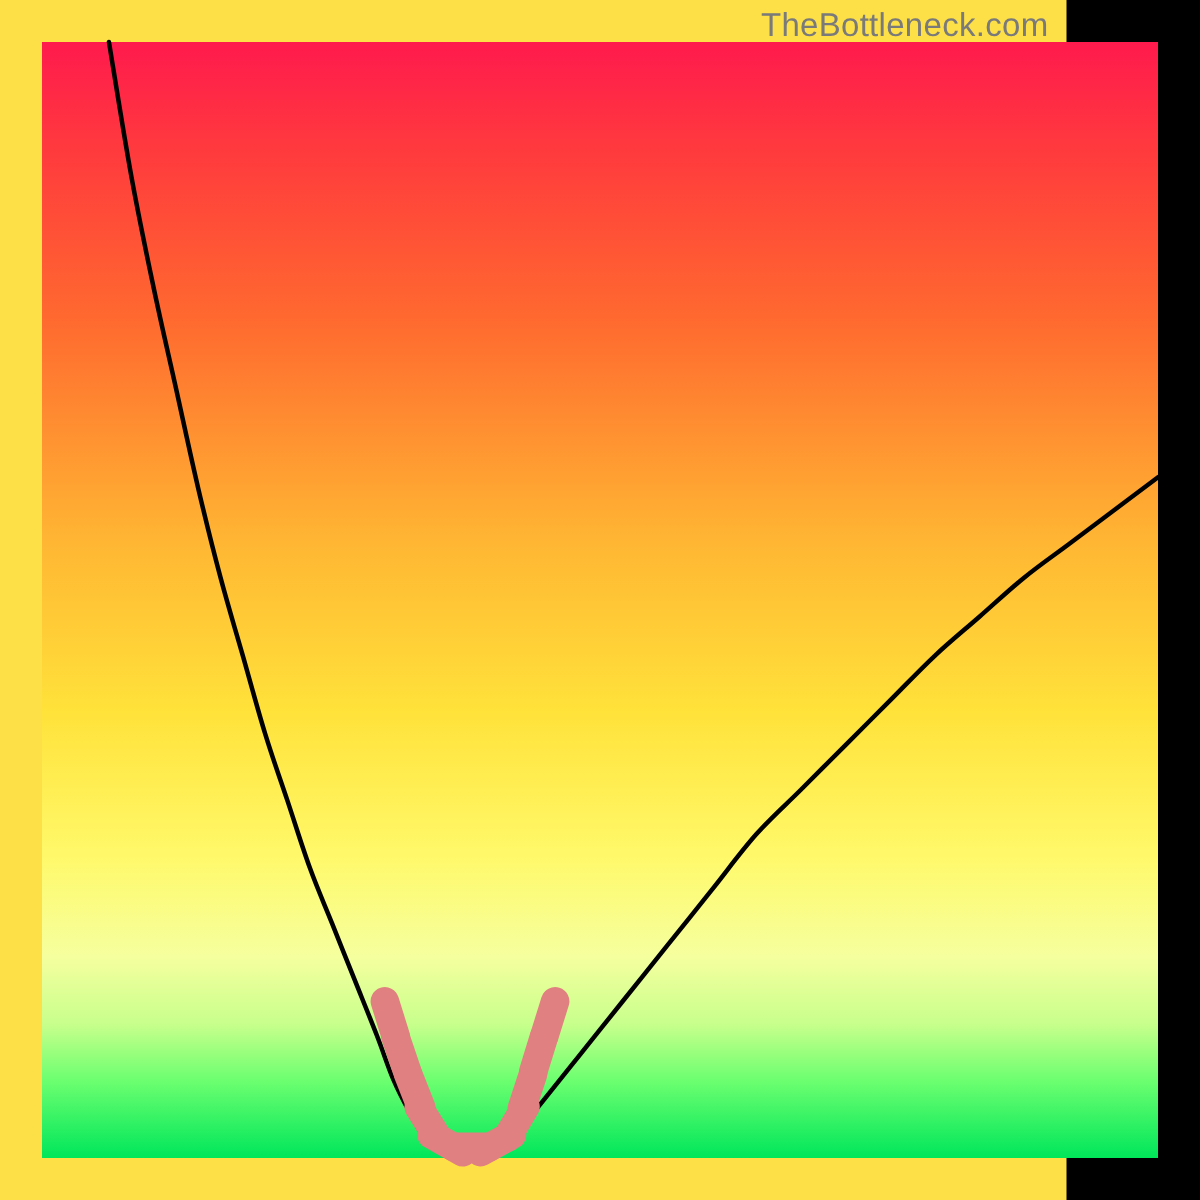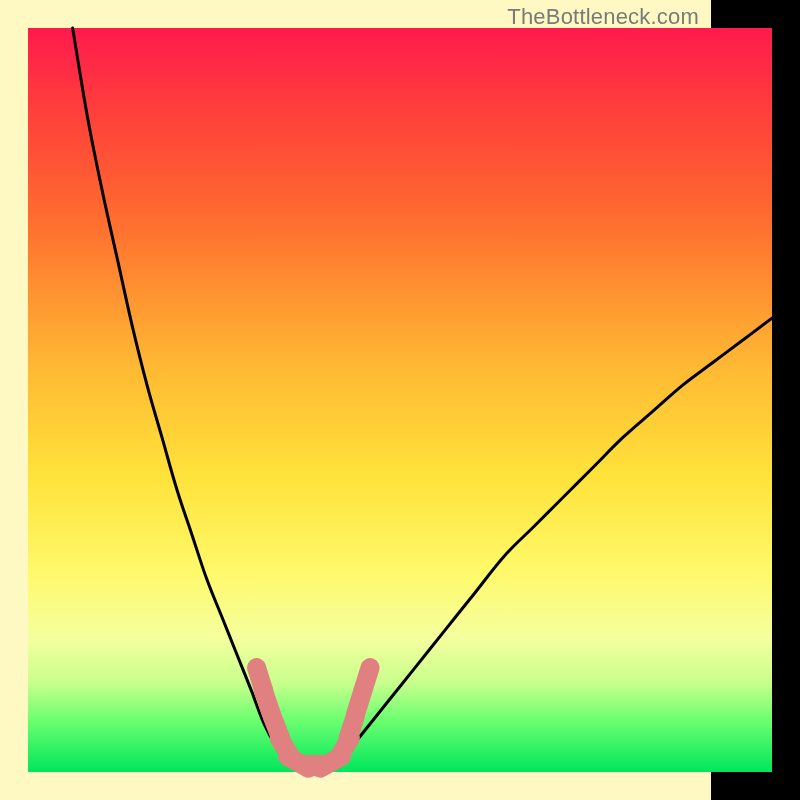--- a/index.html
+++ b/index.html
@@ -10,21 +10,21 @@
     overflow: hidden;
     background: #000;
     font-family: Arial, Helvetica, sans-serif;
   }
   .frame {
     position: absolute;
     top: 0;
     left: 0;
     width: 711px;
     height: 800px;
-    background: #fef9c3;
+    background: #fde047;
   }
   .plot-area {
     position: absolute;
     top: 28px;
     left: 28px;
     width: 744px;
     height: 744px;
     
     background: linear-gradient(
       to bottom,

